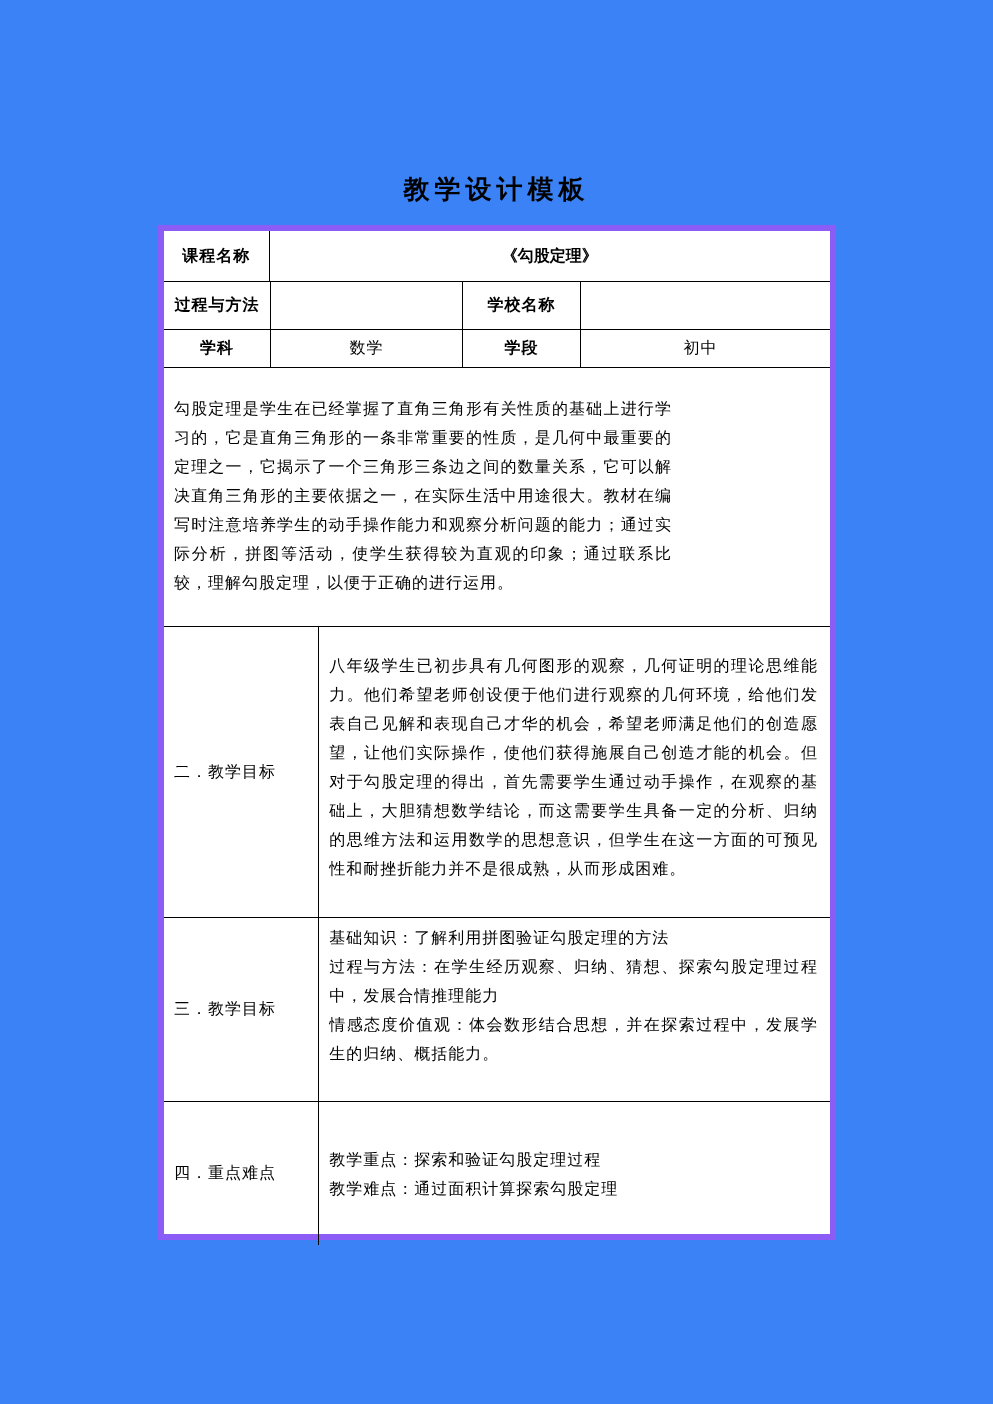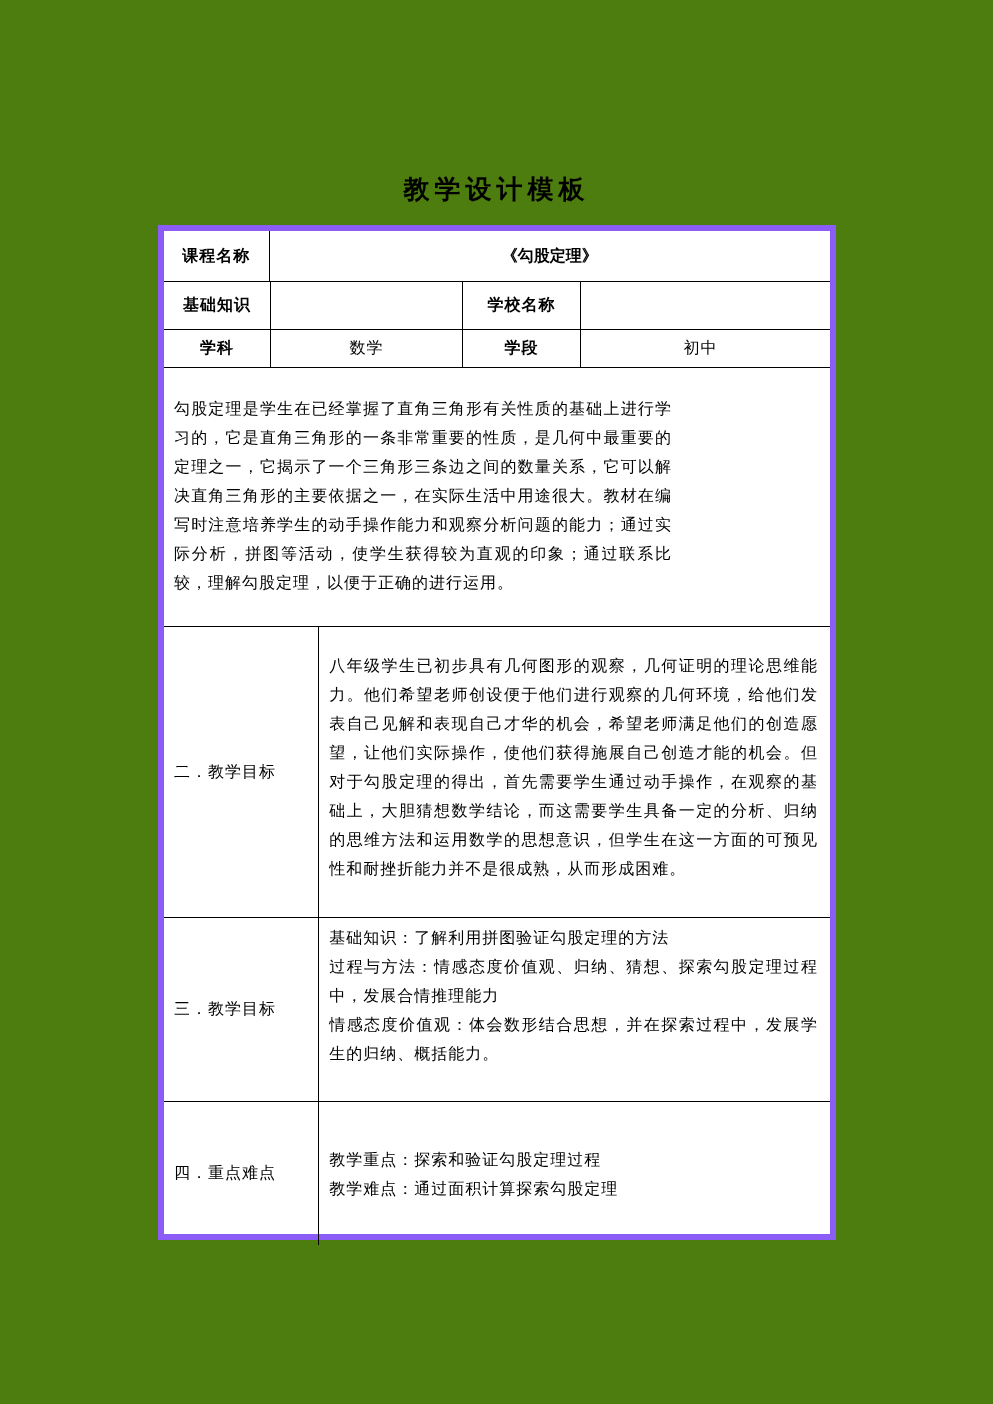--- a/index.html
+++ b/index.html
@@ -3,21 +3,21 @@
 <meta charset="utf-8">
 <style>
   * { margin: 0; padding: 0; box-sizing: border-box; }
   html, body {
     width: 993px; height: 1404px;
     background: #ffffff;
     font-family: "Liberation Sans", "DejaVu Sans", sans-serif;
     color: #000000;
     overflow: hidden;
   }
-  .page { position: relative; width: 993px; height: 1404px; background: #4d7c0f; }
+  .page { position: relative; width: 993px; height: 1404px; background: #3b82f6; }
 
   .doc-title {
     position: absolute;
     top: 172px; left: 0; width: 993px;
     text-align: center;
     font-size: 26px;
     font-weight: bold;
     letter-spacing: 5px;
     font-family: "Liberation Serif", "DejaVu Serif", serif;
   }
@@ -95,21 +95,21 @@
   <div class="doc-title">教学设计模板</div>
 
   <div class="doc-table">
 
     <div class="row r1">
       <div class="cell colA hcell hlabel">课程名称</div>
       <div class="cell colBCD hcell bold-value">《勾股定理》</div>
     </div>
 
     <div class="row r2">
-      <div class="cell colA hcell hlabel">基础知识</div>
+      <div class="cell colA hcell hlabel">过程与方法</div>
       <div class="cell colB hcell hvalue"></div>
       <div class="cell colC hcell hlabel">学校名称</div>
       <div class="cell colD hcell hvalue"></div>
     </div>
 
     <div class="row r3">
       <div class="cell colA hcell hlabel">学科</div>
       <div class="cell colB hcell hvalue">数学</div>
       <div class="cell colC hcell hlabel">学段</div>
       <div class="cell colD hcell hvalue">初中</div>
@@ -125,21 +125,21 @@
       <div class="cell colLabel sec-label">二．教学目标</div>
       <div class="cell colContent sec-content pad-s2">
         <p>八年级学生已初步具有几何图形的观察，几何证明的理论思维能力。他们希望老师创设便于他们进行观察的几何环境，给他们发表自己见解和表现自己才华的机会，希望老师满足他们的创造愿望，让他们实际操作，使他们获得施展自己创造才能的机会。但对于勾股定理的得出，首先需要学生通过动手操作，在观察的基础上，大胆猜想数学结论，而这需要学生具备一定的分析、归纳的思维方法和运用数学的思想意识，但学生在这一方面的可预见性和耐挫折能力并不是很成熟，从而形成困难。</p>
       </div>
     </div>
 
     <div class="row s3">
       <div class="cell colLabel sec-label">三．教学目标</div>
       <div class="cell colContent sec-content pad-s3">
         <p>基础知识：了解利用拼图验证勾股定理的方法</p>
-        <p>过程与方法：情感态度价值观、归纳、猜想、探索勾股定理过程中，发展合情推理能力</p>
+        <p>过程与方法：在学生经历观察、归纳、猜想、探索勾股定理过程中，发展合情推理能力</p>
         <p>情感态度价值观：体会数形结合思想，并在探索过程中，发展学生的归纳、概括能力。</p>
       </div>
     </div>
 
     <div class="row s4">
       <div class="cell colLabel sec-label">四．重点难点</div>
       <div class="cell colContent sec-content pad-s4">
         <p>教学重点：探索和验证勾股定理过程</p>
         <p>教学难点：通过面积计算探索勾股定理</p>
       </div>

